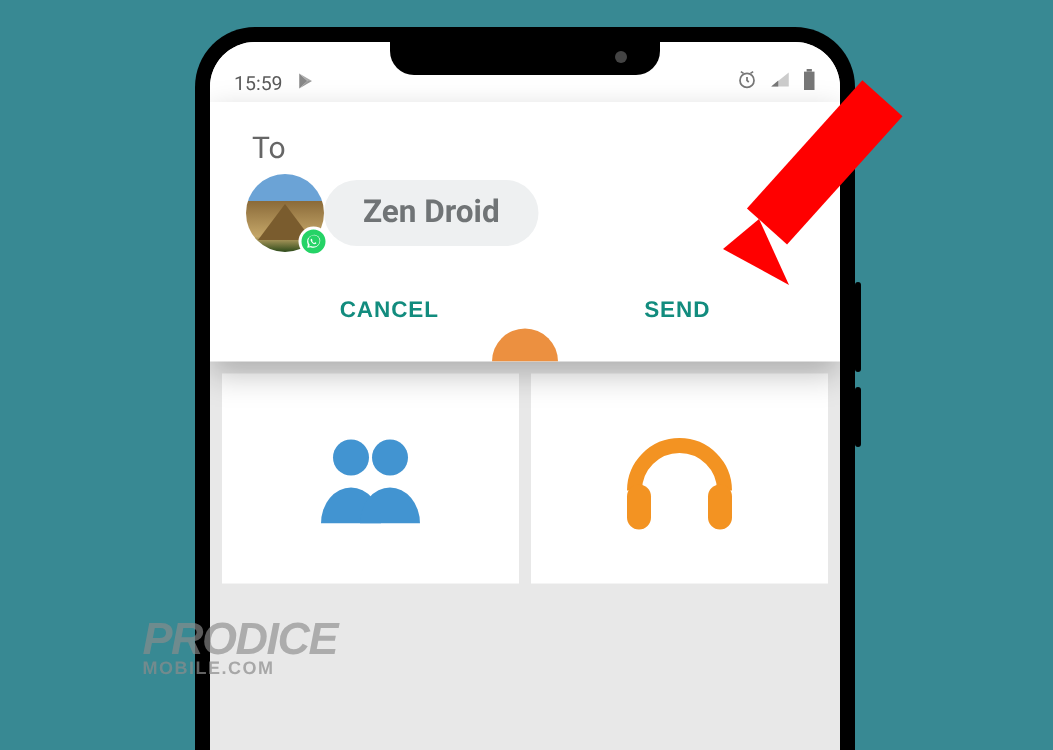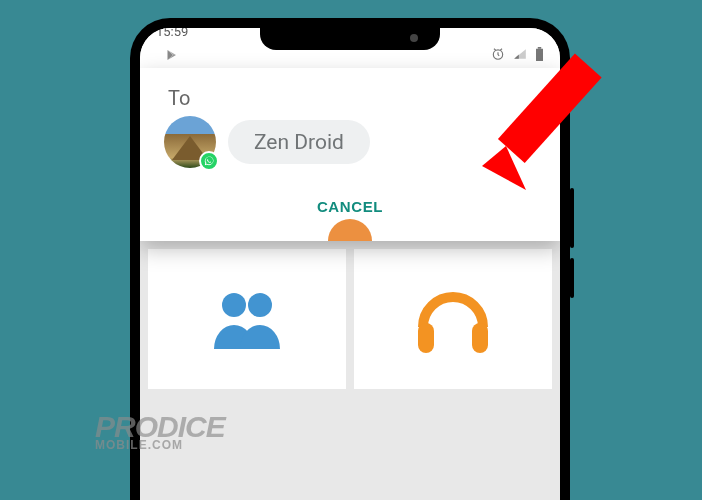--- a/index.html
+++ b/index.html
@@ -51,31 +51,31 @@
   }
   .status-bar {
     height: 40px;
     background: #fff;
     display: flex;
     align-items: flex-end;
     padding: 0 16px 4px;
     font-size: 13px;
     color: #5a5a5a;
   }
-  .status-left { display: flex; align-items: center; gap: 10px; flex-direction: column; }
+  .status-left { display: flex; align-items: center; gap: 10px; }
   .status-right { margin-left: auto; display: flex; align-items: center; gap: 8px; }
   .dialog {
     background: #fff;
     margin: 0;
     padding: 18px 18px 10px;
     box-shadow: 0 8px 20px rgba(0,0,0,0.25);
     position: relative;
   }
   .to-label { font-size: 20px; color: #666; margin-bottom: 6px; padding-left: 10px; }
-  .recipient-row { display: flex; align-items: center; gap: 12px; margin-bottom: 18px; padding-left: 6px; }
+  .recipient-row { display: flex; align-items: center; margin-bottom: 18px; padding-left: 6px; font-weight: bold; }
   .avatar { width: 52px; height: 52px; border-radius: 50%; position: relative; overflow: visible; }
   .avatar-img {
     width: 52px; height: 52px; border-radius: 50%;
     background: linear-gradient(180deg, #6ba3d6 0%, #6ba3d6 35%, #8b6b3a 35%, #c4a668 80%, #2d4a1a 100%);
     position: relative; overflow: hidden;
   }
   .avatar-img::after {
     content: ''; position: absolute; left: 50%; bottom: 8px; transform: translateX(-50%);
     width: 0; height: 0; border-left: 18px solid transparent; border-right: 18px solid transparent;
     border-bottom: 24px solid #7a5c2e;
@@ -177,20 +177,21 @@
           <div class="wa-badge">
             <svg width="10" height="10" viewBox="0 0 24 24" fill="#fff">
                 <path d="M20 4a11 11 0 0 0-17 13L2 22l5-1a11 11 0 0 0 13-17zm-8 16a9 9 0 0 1-4-1l-3 1 1-3a9 9 0 1 1 6 3zm4-6c-1-1-2-1-2 0s-1 1-2 0-2-2-2-3 1-1 0-2-1-2-2-1-1 3 1 5 4 4 6 3 2-1 1-2z"></path>
               </svg>
           </div>
         </div>
         <div class="recipient-chip">Zen Droid</div>
       </div>
       <div class="actions">
         <button class="action-btn">CANCEL</button>
+        <button class="action-btn">SEND</button>
       </div>
     </div>
 
     <div style="position:relative;">
       <div class="head-top">
         <svg width="44" height="24" viewBox="0 0 44 24">
             <path d="M0 24 a22 22 0 0 1 44 0" fill="#ec9040"></path>
           </svg>
       </div>
     </div>

